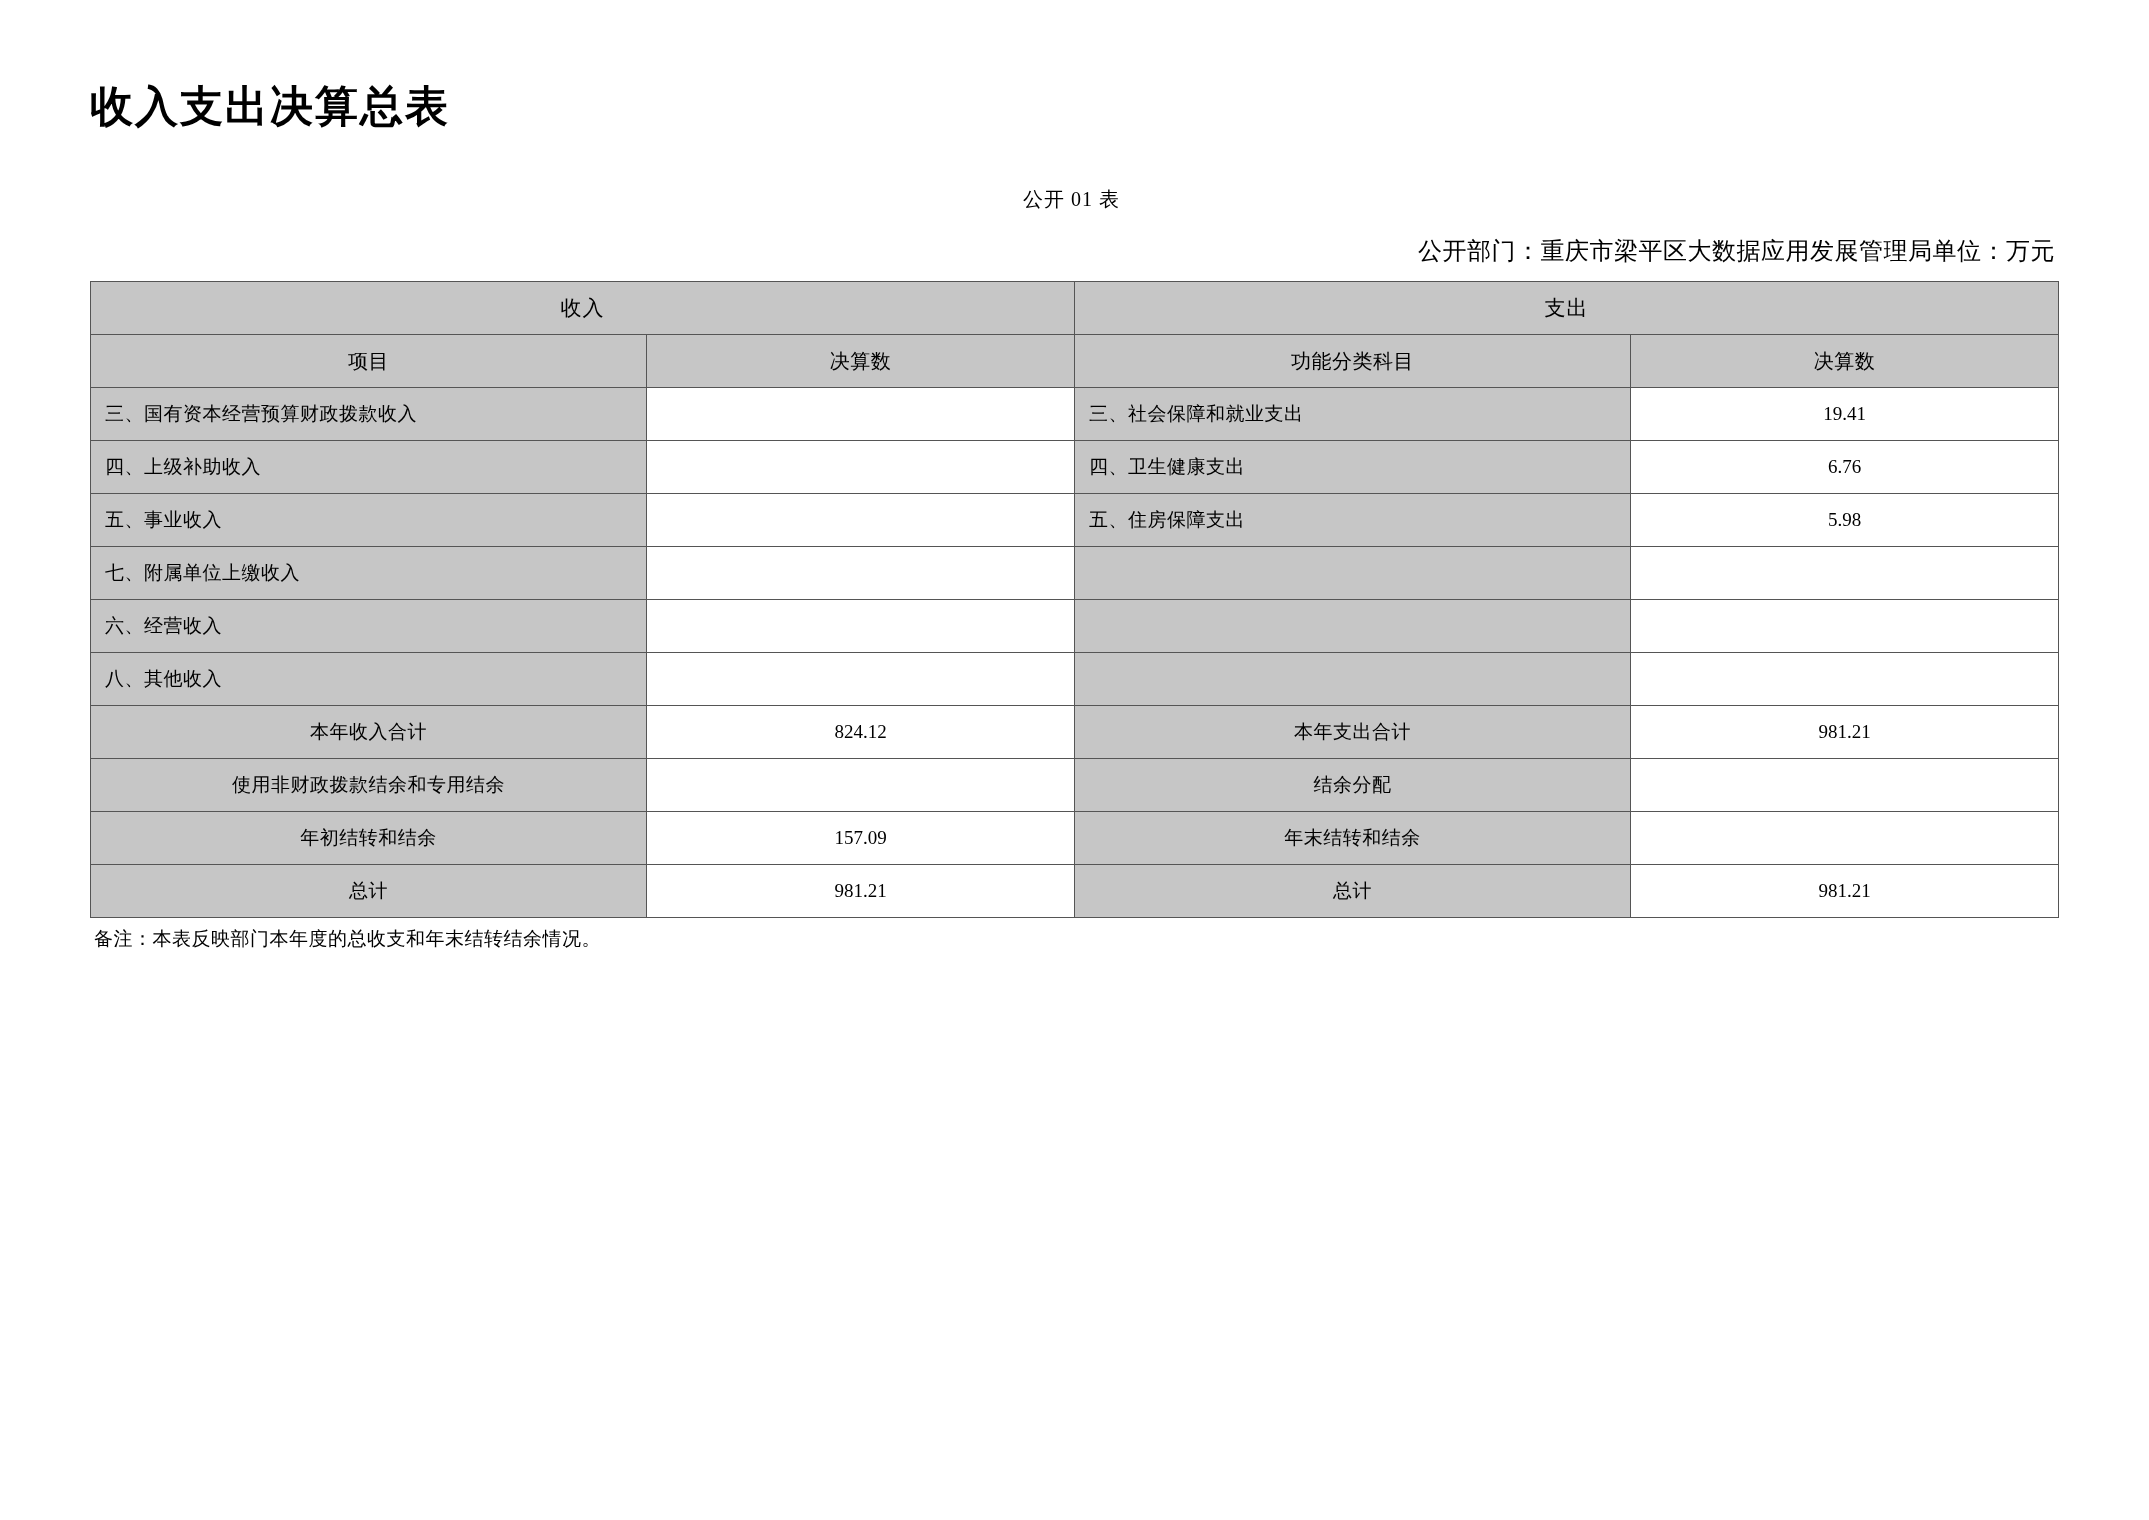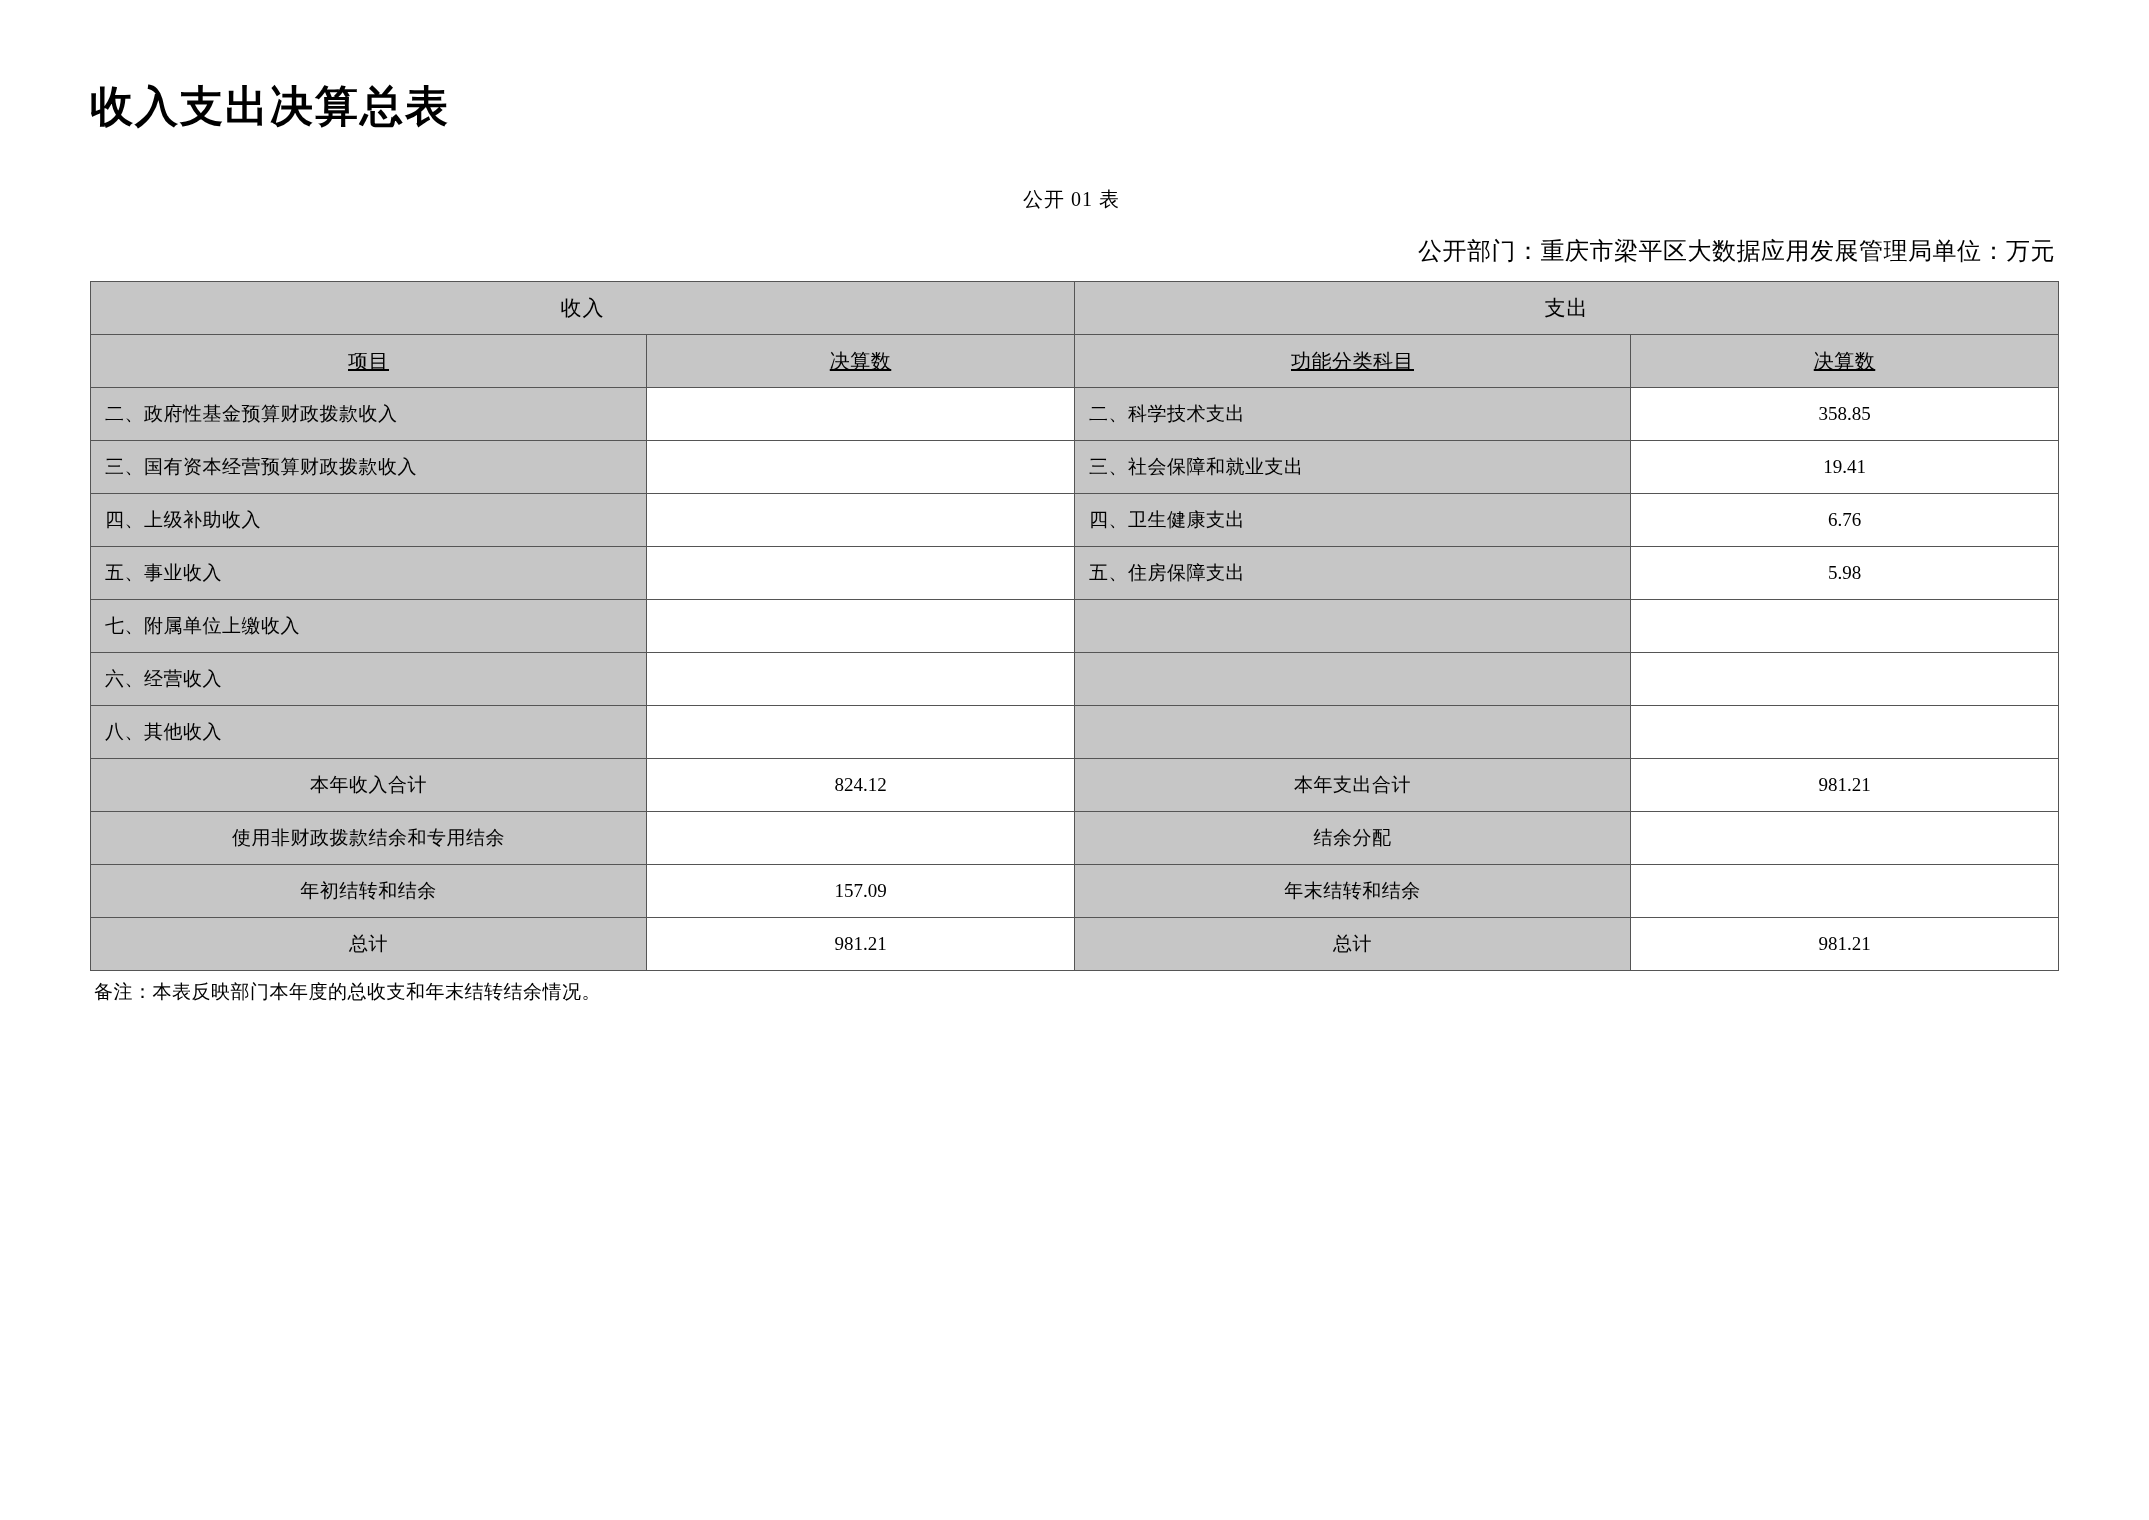--- a/index.html
+++ b/index.html
@@ -67,21 +67,20 @@
     font-weight: bold;
     font-size: 21px;
     letter-spacing: 1px;
   }
   .subhdr {
     background: #c6c6c6;
     text-align: center;
     font-weight: bold;
     font-size: 20px;
     letter-spacing: 0.5px;
-    text-decoration: underline;
   }
   td.label {
     background: #c6c6c6;
     text-align: left;
     font-size: 19px;
     letter-spacing: 0.5px;
   }
   td.label.center {
     text-align: center;
   }
@@ -129,26 +128,20 @@
         <td class="hdr" colspan="2">支出</td>
       </tr>
       <tr>
         <td class="subhdr">项目</td>
         <td class="subhdr">决算数</td>
         <td class="subhdr">功能分类科目</td>
         <td class="subhdr">决算数</td>
       </tr>
 
       <tr>
-        <td class="label">二、政府性基金预算财政拨款收入</td>
-        <td class="num"></td>
-        <td class="label">二、科学技术支出</td>
-        <td class="num">358.85</td>
-      </tr>
-      <tr>
         <td class="label">三、国有资本经营预算财政拨款收入</td>
         <td class="num"></td>
         <td class="label">三、社会保障和就业支出</td>
         <td class="num">19.41</td>
       </tr>
       <tr>
         <td class="label">四、上级补助收入</td>
         <td class="num"></td>
         <td class="label">四、卫生健康支出</td>
         <td class="num">6.76</td>

